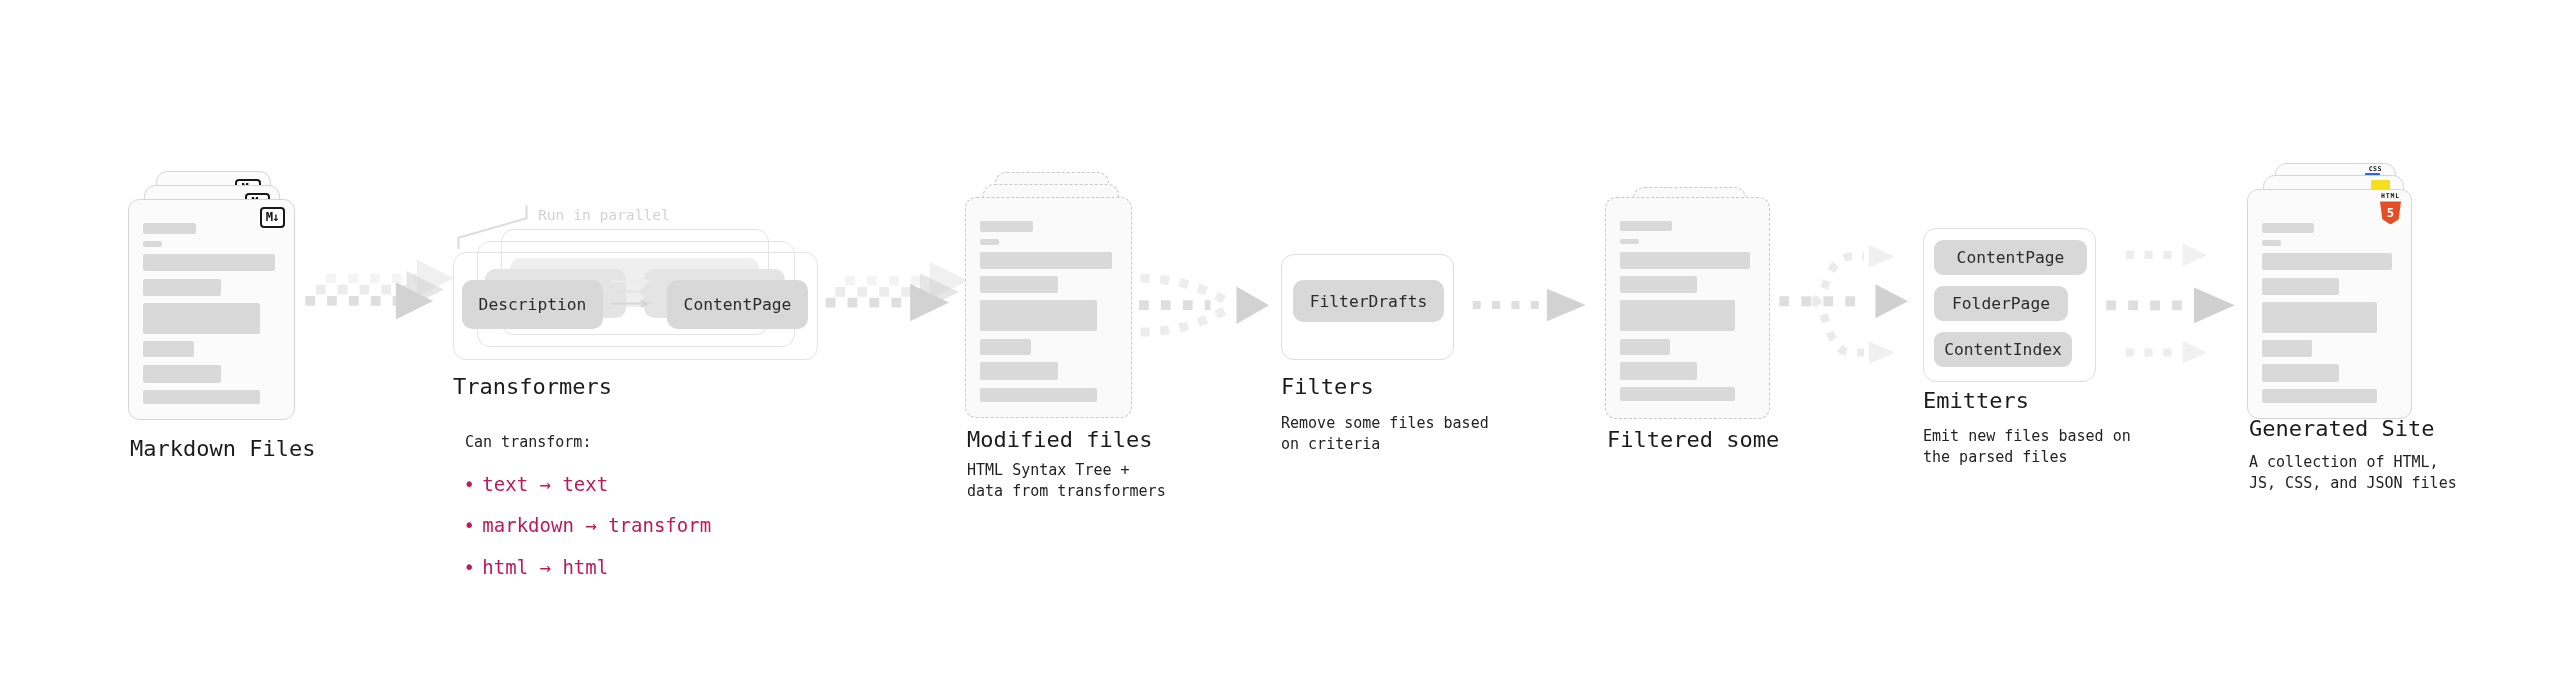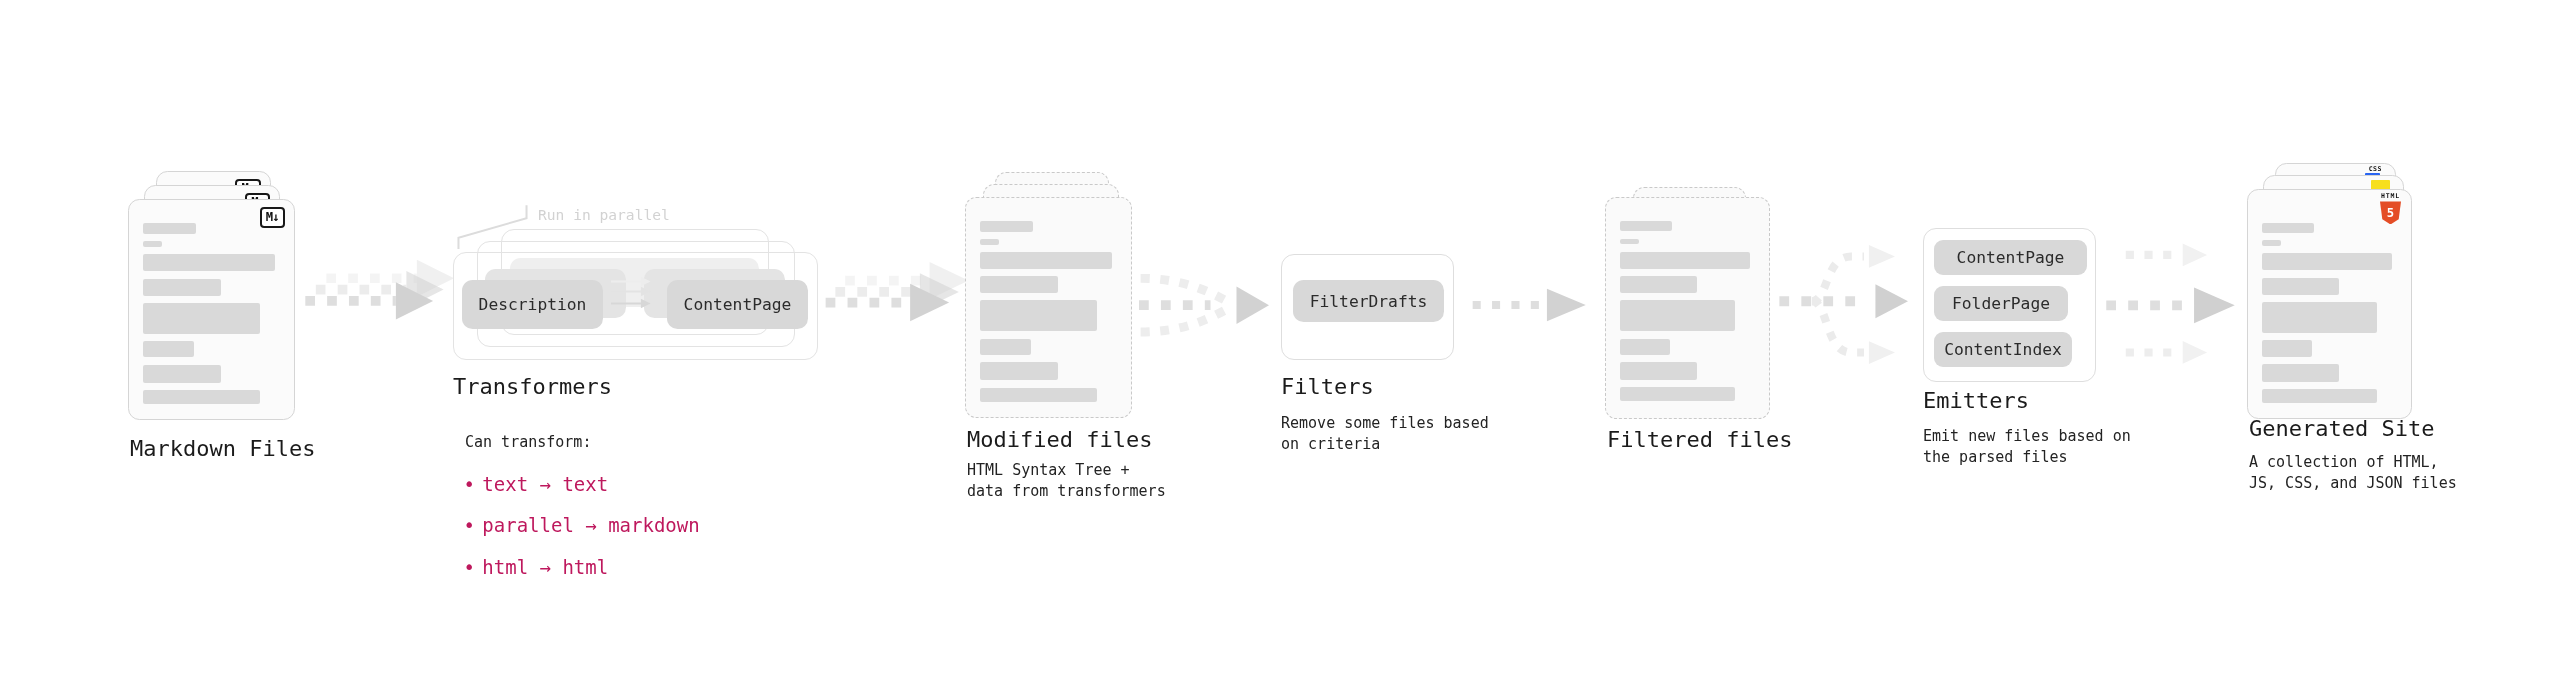--- a/index.html
+++ b/index.html
@@ -114,21 +114,21 @@
       <polygon points="37,2 49,8 37,14" fill="#d7d7d7"></polygon>
   </svg>
 
   <div class="pill" style="left:462px;top:280px;width:141px;height:49px;">Description</div>
   <div class="pill" style="left:667px;top:280px;width:141px;height:49px;">ContentPage</div>
 
   <div class="label" style="left:453px;top:374px;">Transformers</div>
   <div class="desc" style="left:453px;top:411px;">
     <div class="cap-title">Can transform:</div>
     <div class="cap-item"><span class="blt">•</span><span>text → text</span></div>
-    <div class="cap-item"><span class="blt">•</span><span>parallel → markdown</span></div>
+    <div class="cap-item"><span class="blt">•</span><span>markdown → transform</span></div>
     <div class="cap-item"><span class="blt">•</span><span>html → html</span></div>
   </div>
 
   <svg class="arrow" style="left:819px;top:257px;" width="140" height="91" viewBox="0 0 172 112">
     <g opacity="0.32" transform="translate(24,-27)">
       <line x1="8" y1="56" x2="112" y2="56" stroke="#dedede" stroke-width="12" stroke-dasharray="12 15"></line>
       <polygon points="112,33 160,56 112,79" fill="#d2d2d2"></polygon>
     </g>
     <g opacity="0.55" transform="translate(12,-13)">
       <line x1="8" y1="56" x2="112" y2="56" stroke="#dedede" stroke-width="12" stroke-dasharray="12 15"></line>
@@ -186,21 +186,21 @@
           <div class="bar" style="width: 14%; height: 5.7px;"></div>
           <div class="bar" style="width: 98%; height: 17px;"></div>
           <div class="bar" style="width: 58%; height: 17px;"></div>
           <div class="bar" style="width: 87%; height: 31px;"></div>
           <div class="bar" style="width: 38%; height: 16.3px;"></div>
           <div class="bar" style="width: 58%; height: 18px;"></div>
           <div class="bar" style="width: 87%; height: 14px;"></div>
         </div>
     </div>
   </div>
-  <div class="label" style="left:1607px;top:427px;">Filtered files</div>
+  <div class="label" style="left:1607px;top:427px;">Filtered some</div>
 
   <svg class="arrow" style="left:1776px;top:241px;" width="137" height="127" viewBox="0 0 168 156">
     <path d="M 44,74 C 64,74 60,19 92,19 L 108,19" fill="none" stroke="#ebebeb" stroke-width="10" stroke-dasharray="10 13"></path>
     <polygon points="114,5 146,19 114,33" fill="#f0f0f0"></polygon>
     <path d="M 44,74 C 64,74 60,137 92,137 L 108,137" fill="none" stroke="#ebebeb" stroke-width="10" stroke-dasharray="10 13"></path>
     <polygon points="114,123 146,137 114,151" fill="#f0f0f0"></polygon>
     <line x1="4" y1="74" x2="112" y2="74" stroke="#dedede" stroke-width="12" stroke-dasharray="12 15"></line>
     <polygon points="122,53 162,74 122,95" fill="#d0d0d0"></polygon>
   </svg>
 

